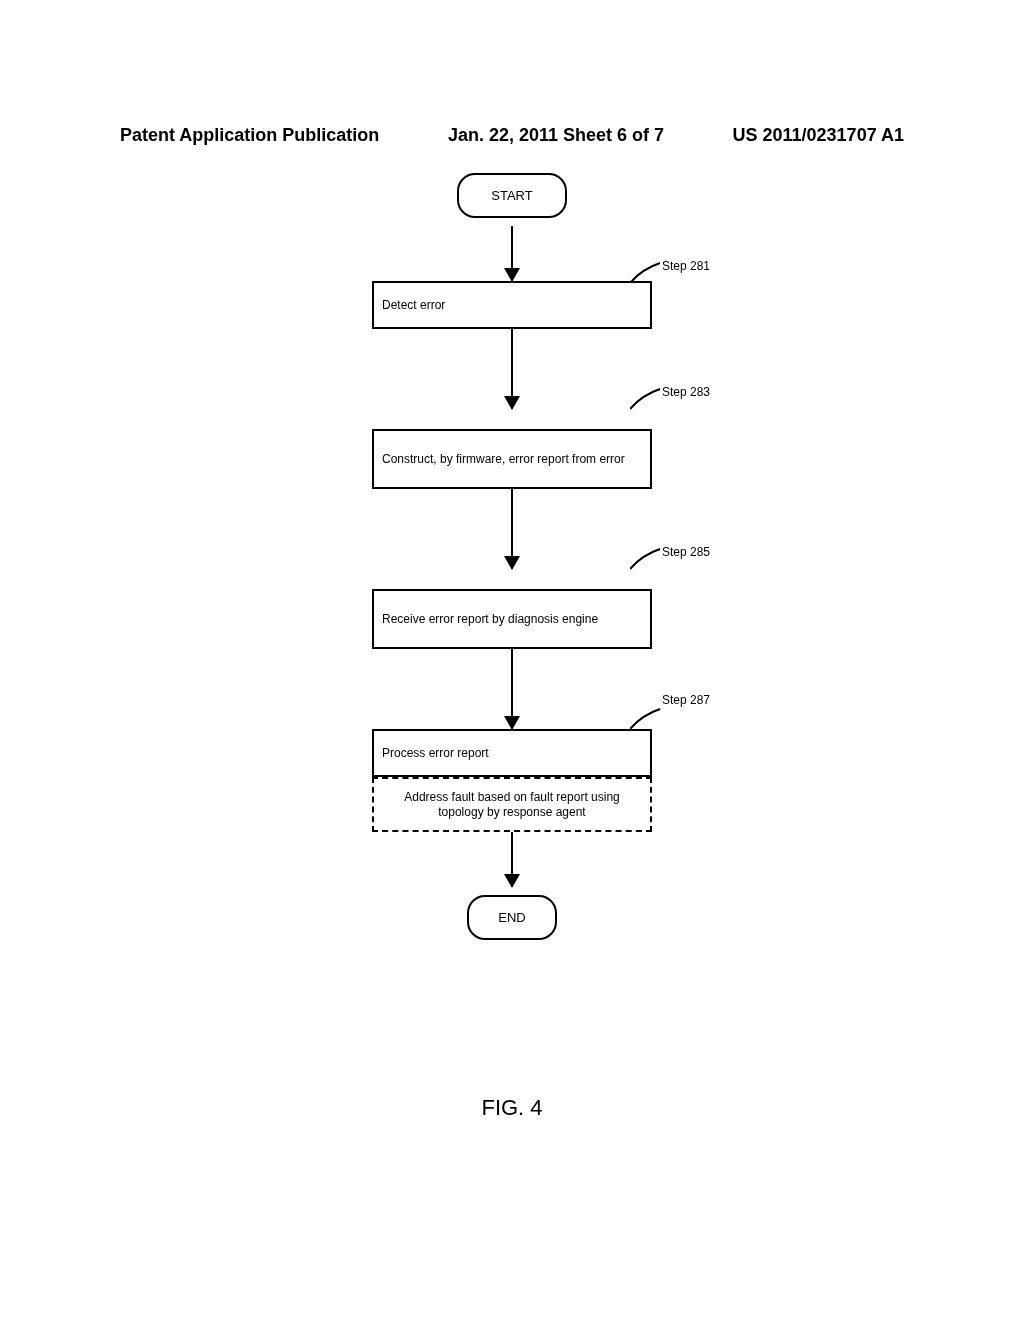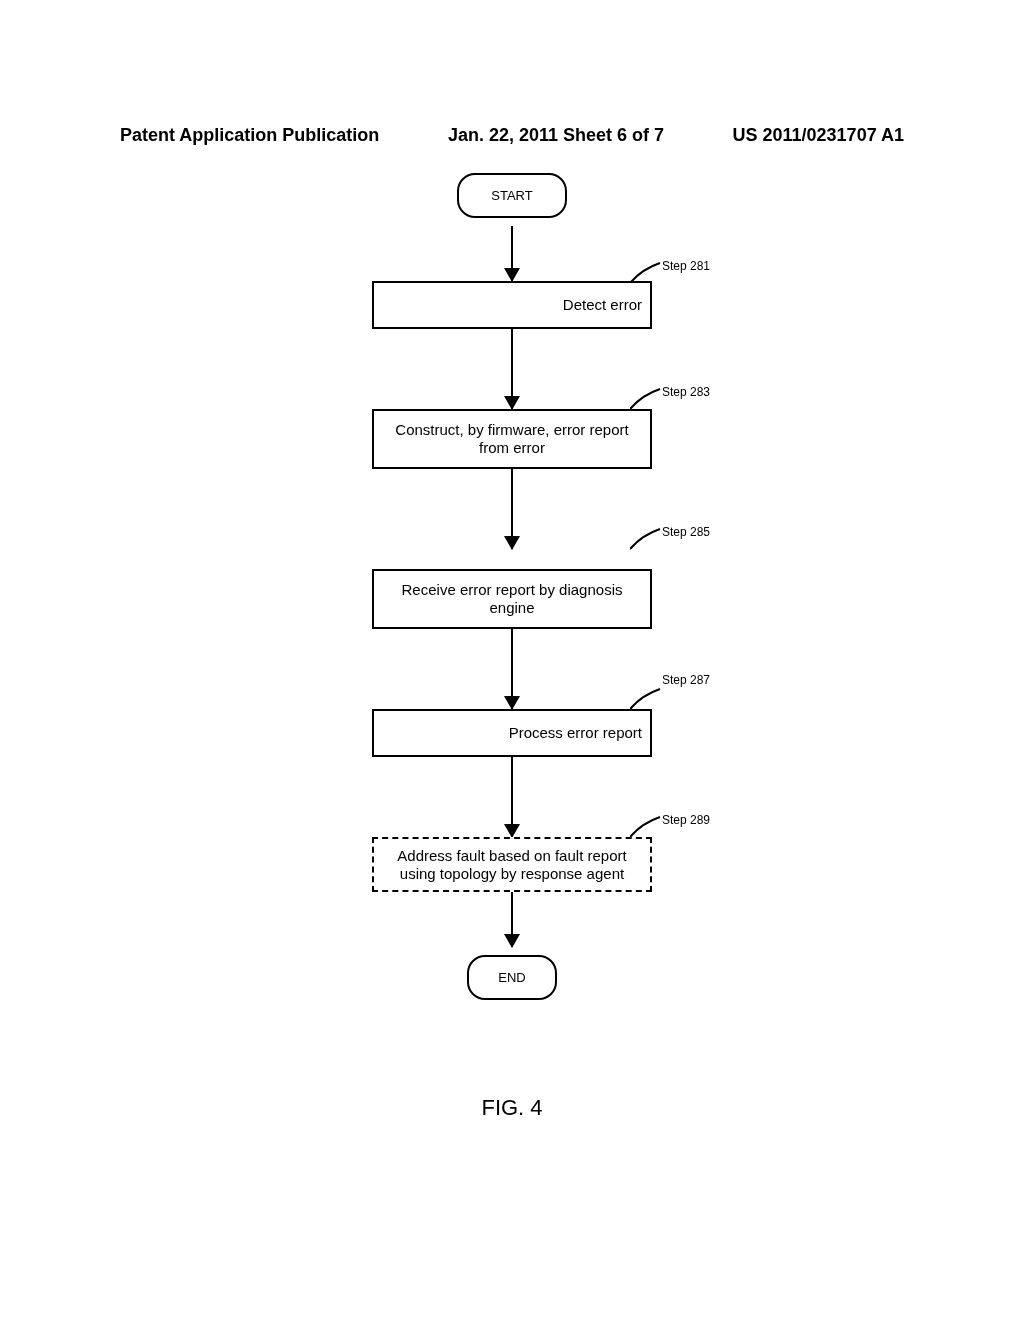--- a/index.html
+++ b/index.html
@@ -53,22 +53,22 @@
       font-size: 13px;
       margin: 8px auto;
       background: white;
     }
     .process-box {
       width: 280px;
       height: 48px;
       border: 2.5px solid black;
       display: flex;
       align-items: center;
-      justify-content: flex-end;
-      font-size: 15px;
+      justify-content: flex-start;
+      font-size: 12px;
       text-align: center;
       margin: 0 auto;
       background: white;
       padding: 0 8px;
       line-height: 1.2;
     }
     .process-box.tall {
       height: 60px;
     }
     .process-box.dashed {
@@ -156,85 +156,74 @@
       </svg>
     <span class="step-label" style="top:33px;">Step 281</span>
   </div>
 
   <div class="row">
     <div class="process-box">
       <span>Detect error</span>
     </div>
   </div>
 
+  <div class="row" style="height:100px;">
+    <div class="arrow-container" style="height:80px;">
+      <div class="arrow-line">
+          <div class="arrow-head"></div>
+        </div>
+    </div>
+    <svg class="step-callout" style="top:58px;">
+        <path class="callout-curve" d="M 0 22 Q 12 8 30 2"></path>
+      </svg>
+    <span class="step-label" style="top:56px;">Step 283</span>
+  </div>
+
+  <div class="row">
+    <div class="process-box tall">
+      <span>Construct, by firmware, error report from error</span>
+    </div>
+  </div>
+
+  <div class="row" style="height:100px;">
+    <div class="arrow-container" style="height:80px;">
+      <div class="arrow-line">
+          <div class="arrow-head"></div>
+        </div>
+    </div>
+    <svg class="step-callout" style="top:58px;">
+        <path class="callout-curve" d="M 0 22 Q 12 8 30 2"></path>
+      </svg>
+    <span class="step-label" style="top:56px;">Step 285</span>
+  </div>
+
+  <div class="row">
+    <div class="process-box tall">
+      <span>Receive error report by diagnosis engine</span>
+    </div>
+  </div>
+
   <div class="row" style="height:80px;">
     <div class="arrow-container" style="height:80px;">
       <div class="arrow-line">
           <div class="arrow-head"></div>
         </div>
     </div>
     <svg class="step-callout" style="top:58px;">
         <path class="callout-curve" d="M 0 22 Q 12 8 30 2"></path>
       </svg>
-    <span class="step-label" style="top:56px;">Step 283</span>
-  </div>
-
-  <div class="row">
-    <div class="process-box tall">
-      <span>Construct, by firmware, error report from error</span>
-    </div>
-  </div>
-
-  <div class="row" style="height:100px;">
-    <div class="arrow-container" style="height:80px;">
-      <div class="arrow-line">
-          <div class="arrow-head"></div>
-        </div>
-    </div>
-    <svg class="step-callout" style="top:58px;">
-        <path class="callout-curve" d="M 0 22 Q 12 8 30 2"></path>
-      </svg>
-    <span class="step-label" style="top:56px;">Step 285</span>
-  </div>
-
-  <div class="row">
-    <div class="process-box tall">
-      <span>Receive error report by diagnosis engine</span>
-    </div>
-  </div>
-
-  <div class="row" style="height:80px;">
-    <div class="arrow-container" style="height:80px;">
-      <div class="arrow-line">
-          <div class="arrow-head"></div>
-        </div>
-    </div>
-    <svg class="step-callout" style="top:58px;">
-        <path class="callout-curve" d="M 0 22 Q 12 8 30 2"></path>
-      </svg>
     <span class="step-label" style="top:44px;text-align:right;">Step 287</span>
   </div>
 
   <div class="row">
     <div class="process-box">
       <span>Process error report</span>
     </div>
   </div>
 
-  <div class="row" style="height:80px;">
-    <div class="arrow-container" style="height:80px;">
-      <div class="arrow-line">
-          <div class="arrow-head"></div>
-        </div>
-    </div>
-    <svg class="step-callout" style="top:58px;">
-        <path class="callout-curve" d="M 0 22 Q 12 8 30 2"></path>
-      </svg>
-    <span class="step-label" style="top:56px;">Step 289</span>
-  </div>
 
   <div class="row">
     <div class="process-box dashed">
       <span>Address fault based on fault report using topology by response agent</span>
     </div>
   </div>
 
   <div class="row">
     <div class="arrow-container">
       <div class="arrow-line">

